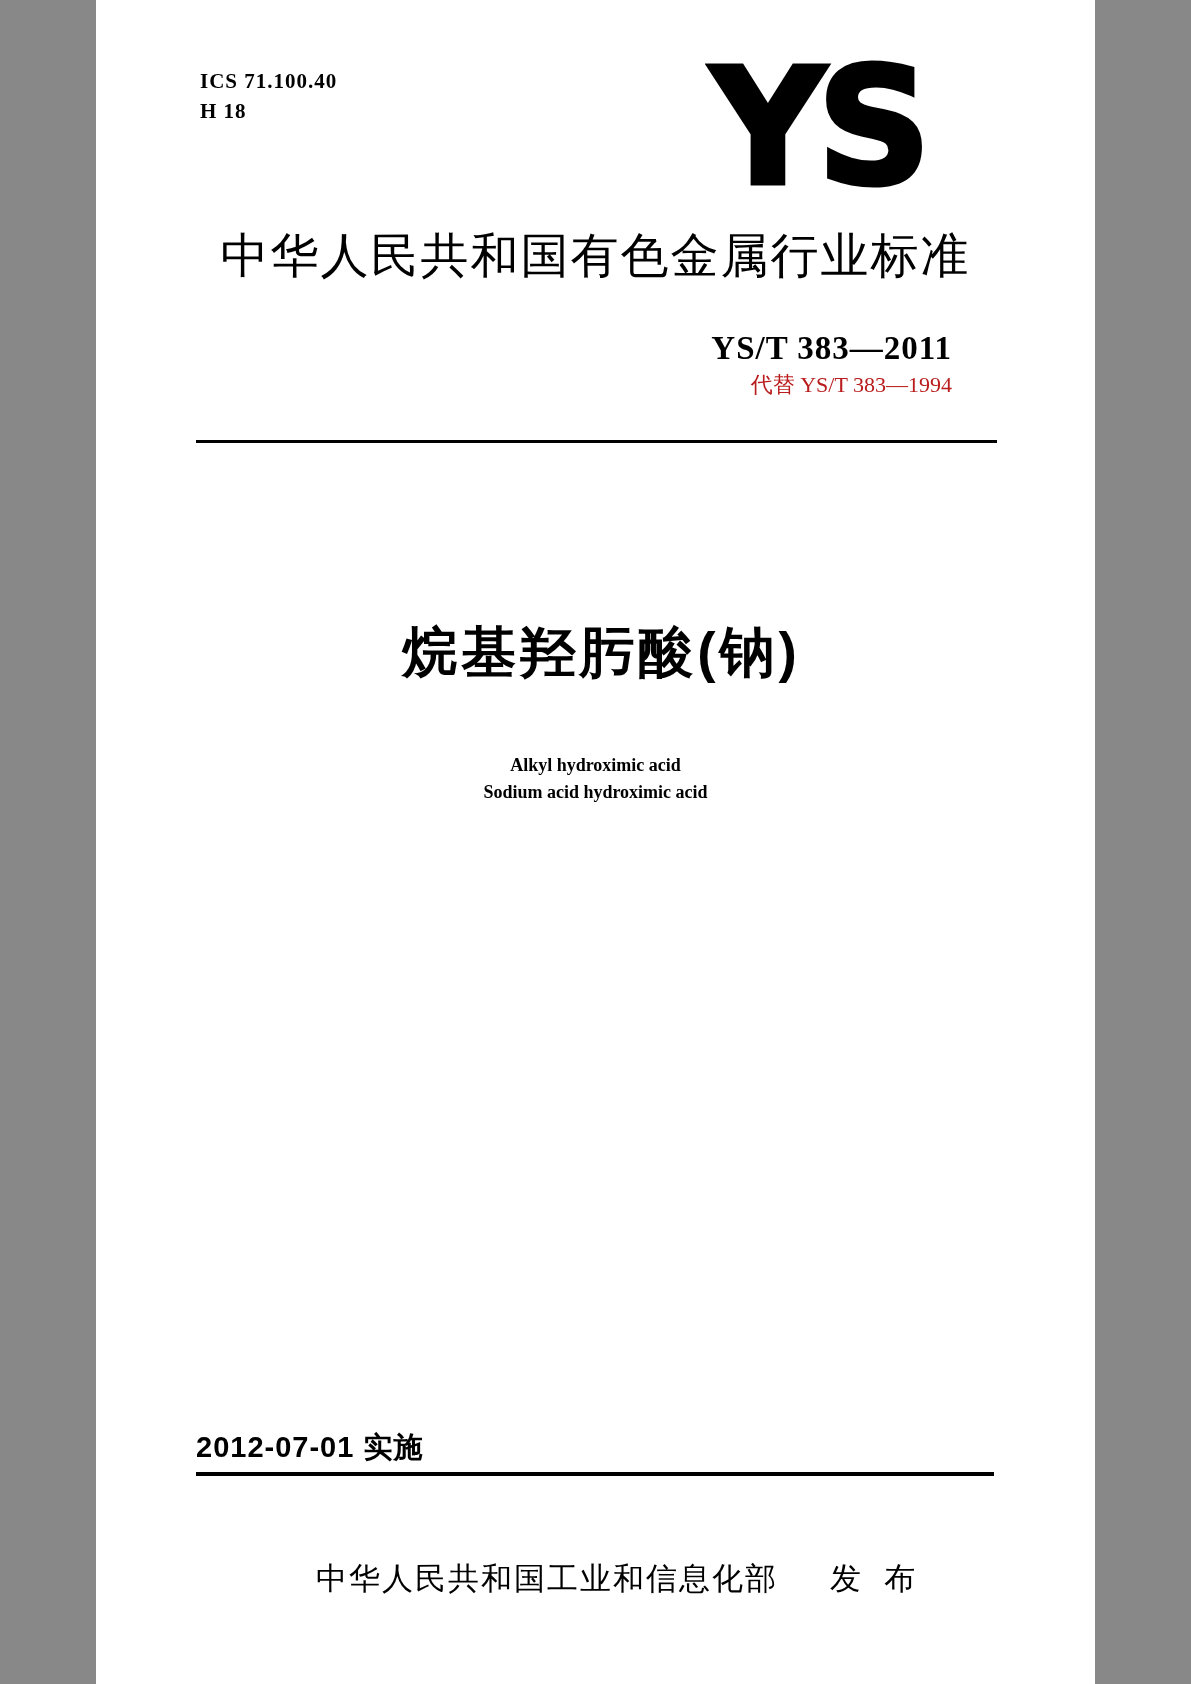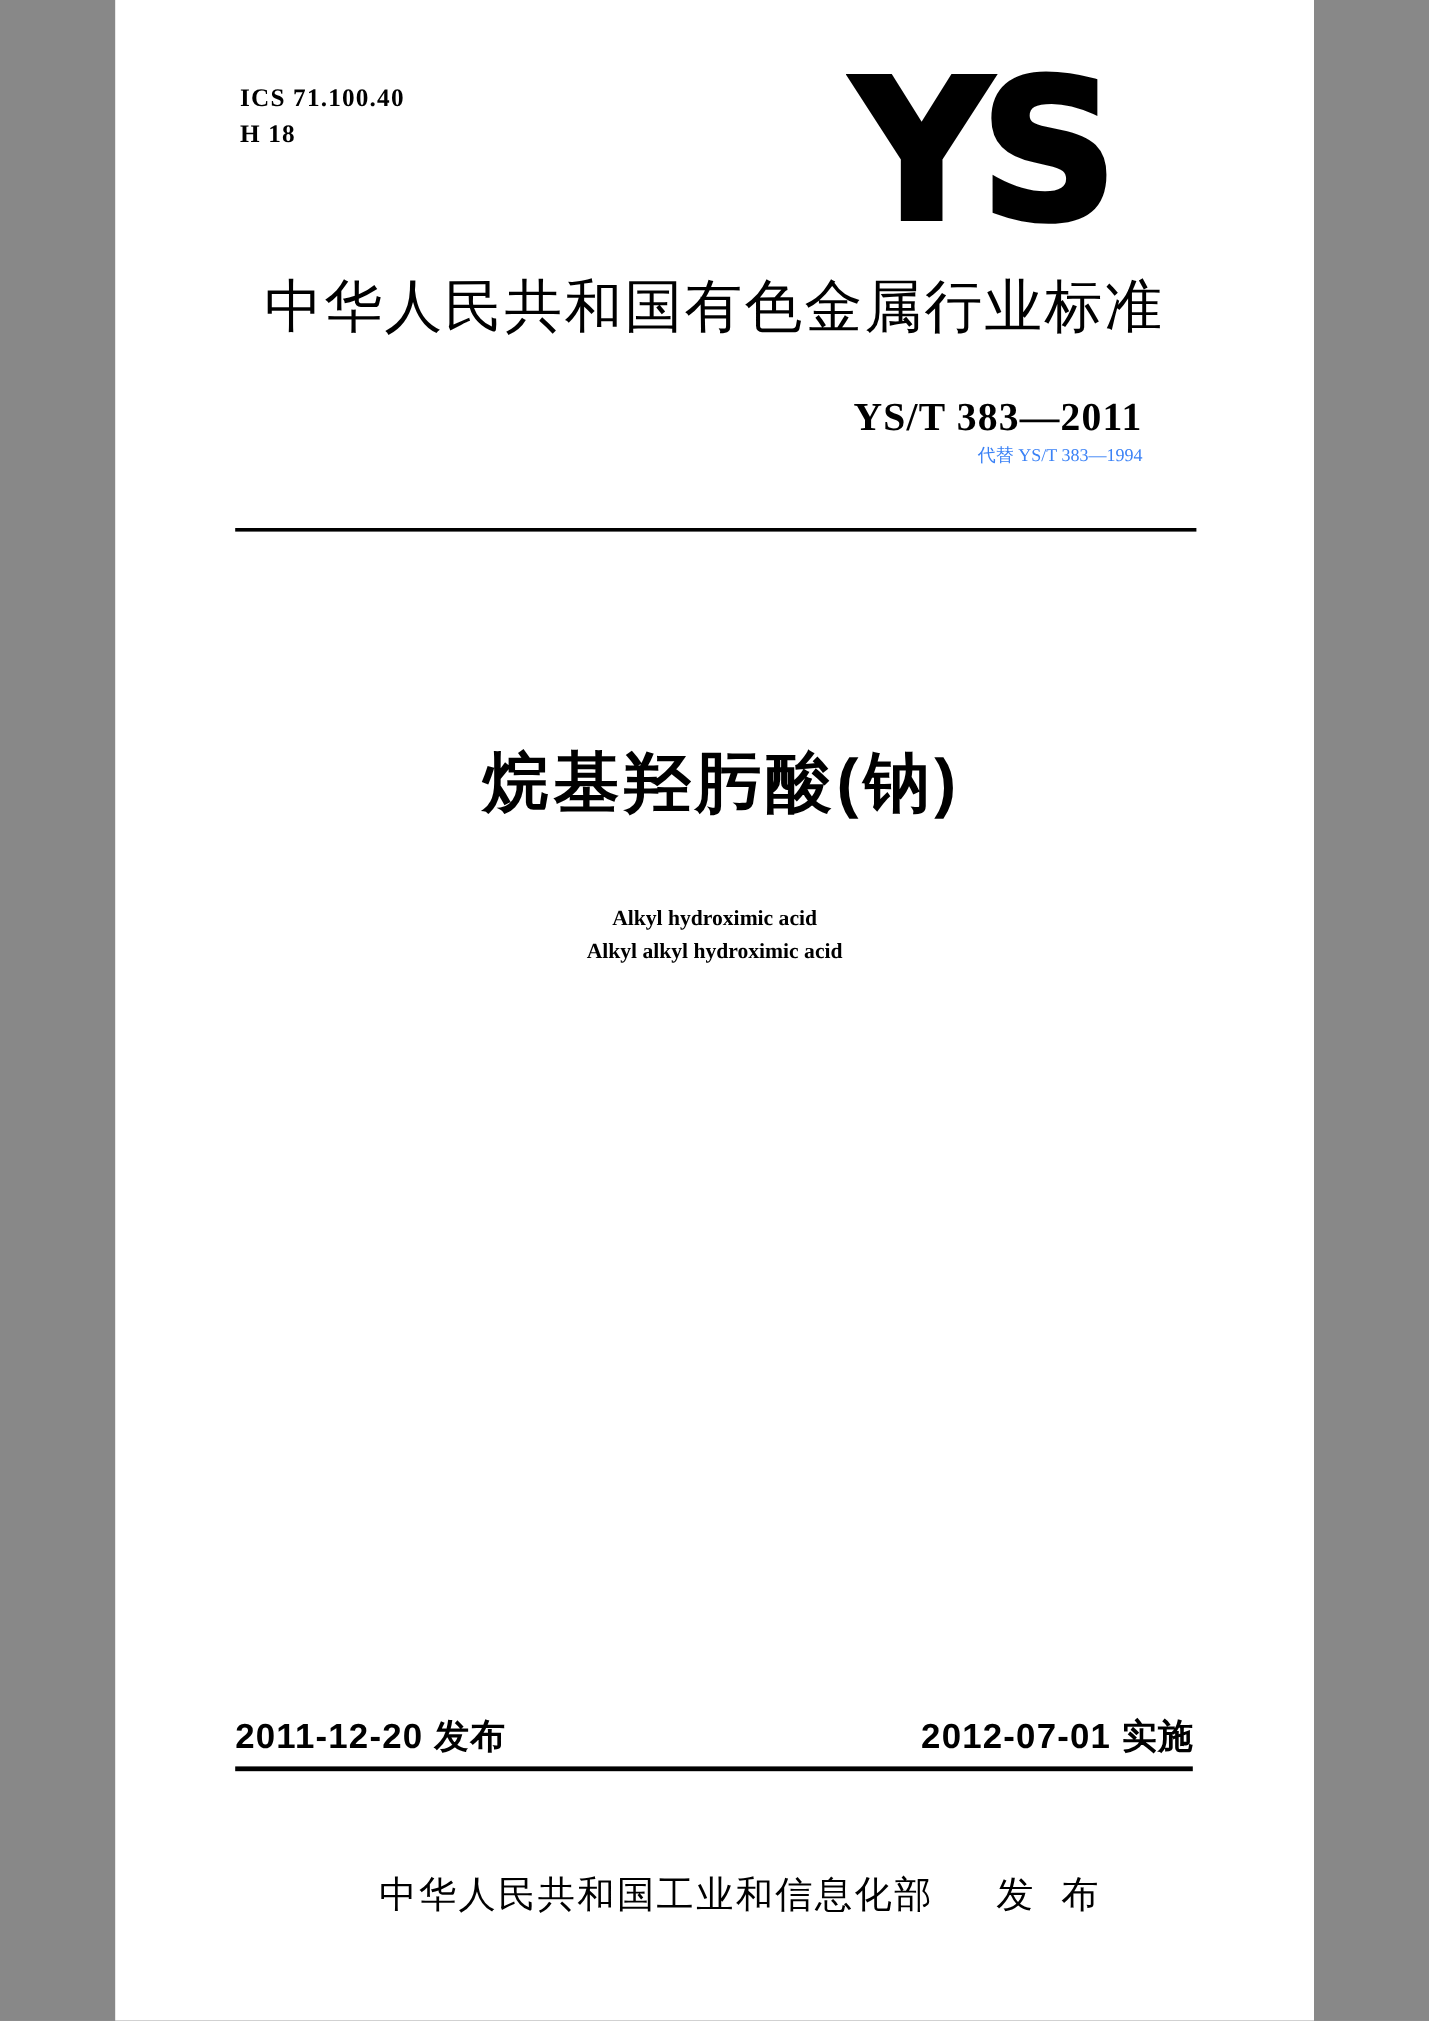--- a/index.html
+++ b/index.html
@@ -64,22 +64,22 @@
     font-family: "Liberation Serif", "DejaVu Serif", serif;
     font-weight: bold;
     font-size: 33px;
     letter-spacing: 1px;
     white-space: nowrap;
     text-align: right;
   }
   .std-replaces {
     font-family: "Liberation Serif", "DejaVu Serif", serif;
     font-weight: normal;
-    font-size: 15px;
-    color: #3b82f6;
+    font-size: 22px;
+    color: #b91c1c;
     margin-top: 3px;
     white-space: nowrap;
   }
 
   .rule-top {
     position: absolute;
     left: 100px;
     right: 98px;
     top: 440px;
     height: 3px;
@@ -170,25 +170,24 @@
     <div class="std-number">YS/T 383—2011</div>
     <div class="std-replaces">代替 YS/T 383—1994</div>
   </div>
 
   <div class="rule-top"></div>
 
   <div class="title-cn">烷基羟肟酸(钠)</div>
 
   <div class="title-en">
     <div>Alkyl hydroximic acid</div>
-    <div>Alkyl alkyl hydroximic acid</div>
+    <div>Sodium acid hydroximic acid</div>
   </div>
 
   <div class="date-row">
-    <span>2011-12-20 发布</span>
     <span>2012-07-01 实施</span>
   </div>
 
   <div class="rule-bottom"></div>
 
   <div class="publisher-row">
     <span>中华人民共和国工业和信息化部</span><span class="gap"></span><span>发  布</span>
   </div>
 
 </div>

